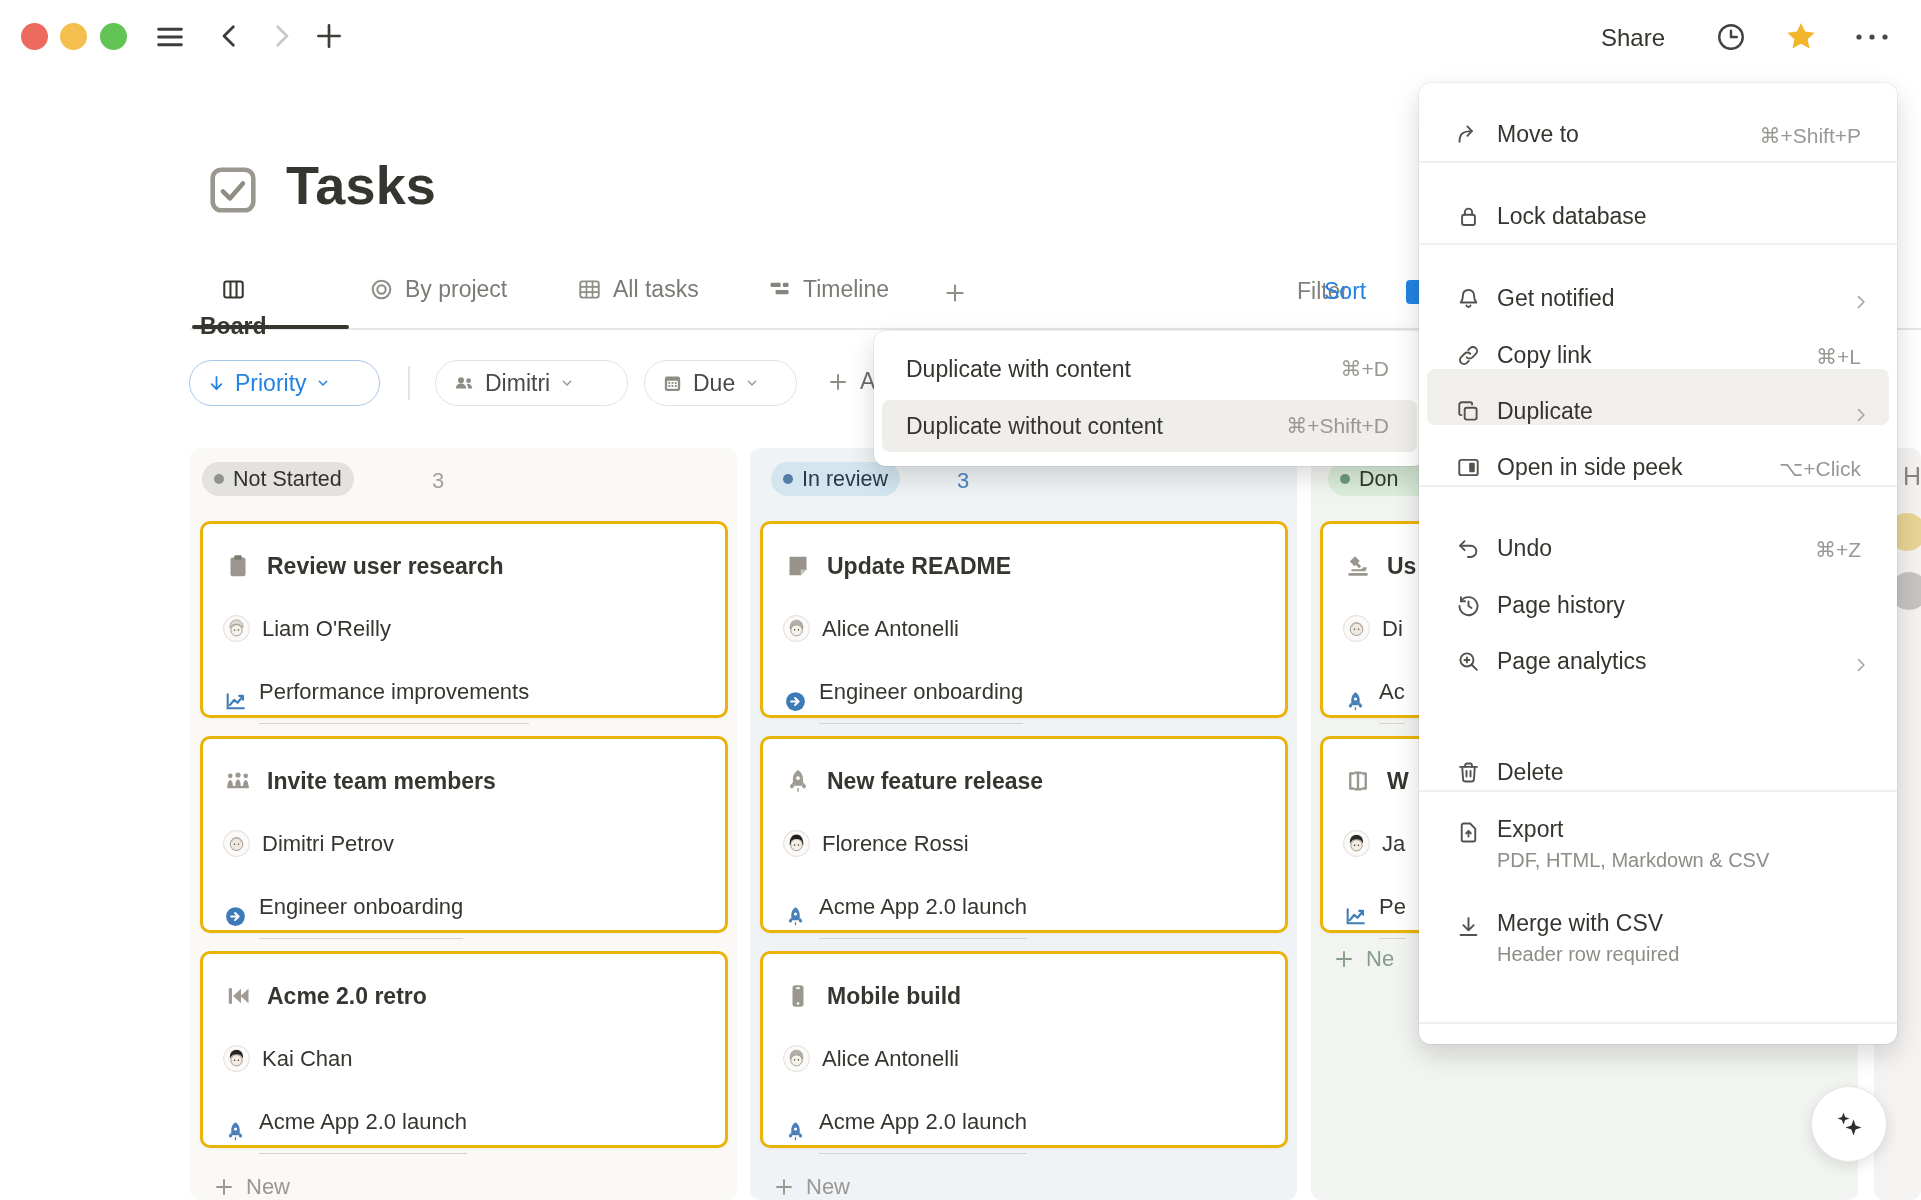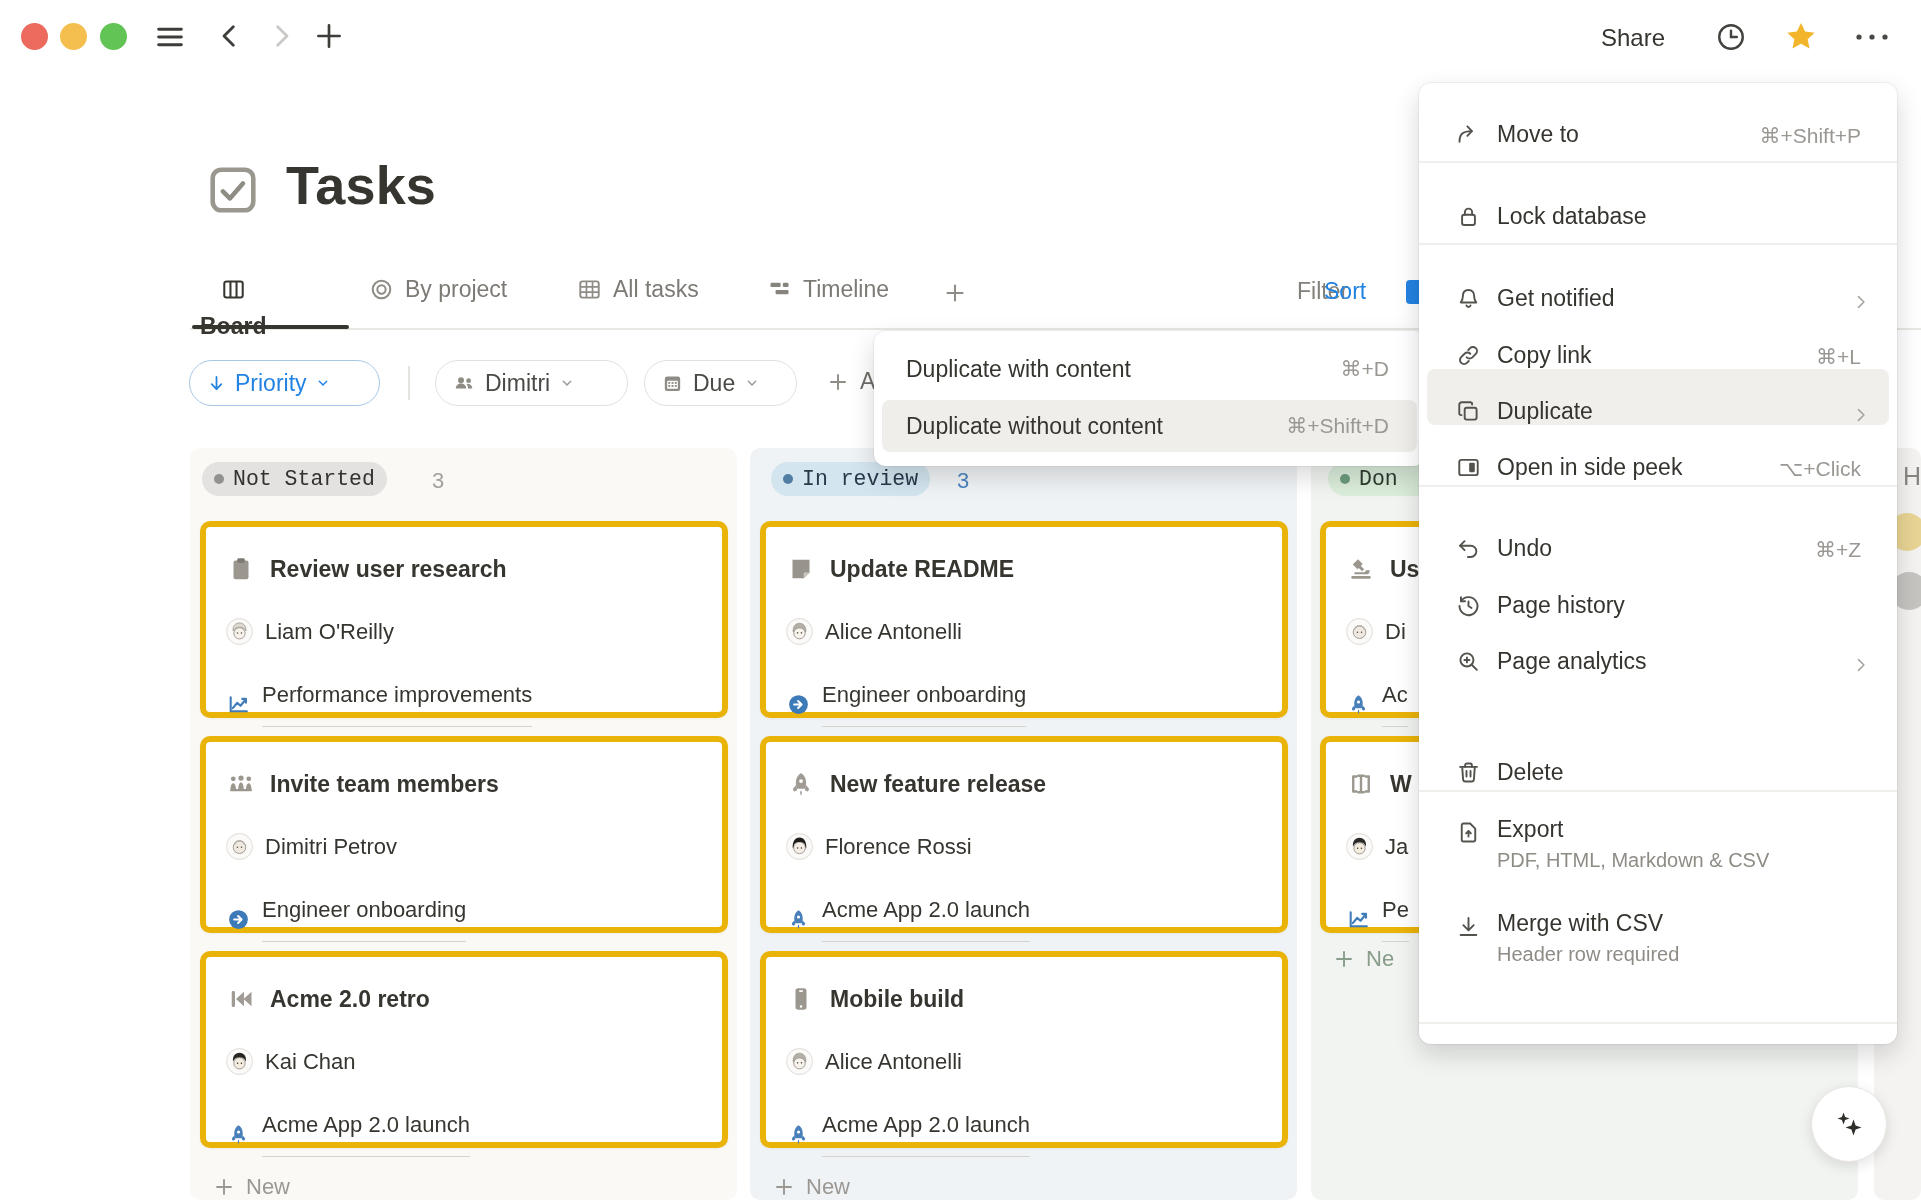--- a/index.html
+++ b/index.html
@@ -19,24 +19,24 @@
   .tabline{height:1.5px;background:#e9e7e3;}
   .tabunder{height:3.5px;background:#37352f;border-radius:2px;}
   .toollink{font-size:23px;}
   
   .pill{height:46px;border-radius:24px;border:1.3px solid #e3e1dd;background:#fff;display:flex;align-items:center;box-sizing:border-box;}
   .pill.blue{border-color:#a8c7e8;}
   .pill .lbl{font-size:23px;color:#4b4945;font-weight:500;}
   .pill.blue .lbl{color:#2383e2;}
   
   .col{position:absolute;top:448px;height:752px;border-radius:10px;}
-  .hpill{height:34px;border-radius:17px;display:flex;align-items:center;padding:0 12px;box-sizing:border-box;font-size:21.5px;font-weight:500;font-family:Liberation Mono, monospace;}
+  .hpill{height:34px;border-radius:17px;display:flex;align-items:center;padding:0 12px;box-sizing:border-box;font-size:21.5px;font-weight:500;}
   .dot{width:10px;height:10px;border-radius:50%;margin-right:9px;}
   .count{font-size:22px;}
-  .card{position:absolute;width:528px;height:197px;background:#fff;border:6px solid #eab308;border-radius:10px;box-shadow:0 1px 3px rgba(15,15,15,.05);box-sizing:border-box;}
+  .card{position:absolute;width:528px;height:197px;background:#fff;border:3px solid #eab308;border-radius:10px;box-shadow:0 1px 3px rgba(15,15,15,.05);box-sizing:border-box;}
   .ct{position:absolute;left:20px;top:27px;display:flex;align-items:center;gap:14px;font-size:23px;font-weight:600;color:#37352f;white-space:nowrap;}
   .cp{position:absolute;left:20px;top:91px;display:flex;align-items:center;gap:12px;font-size:22px;color:#37352f;white-space:nowrap;}
   .cl{position:absolute;left:20px;top:155px;display:flex;align-items:center;gap:11px;font-size:22px;font-weight:500;color:#37352f;white-space:nowrap;}
   .cl .u{border-bottom:1.5px solid #d5d3cf;padding-bottom:18px;}
   .newrow{display:flex;align-items:center;gap:10px;font-size:22px;color:#9b9894;}
   
   .menu{position:absolute;background:#fff;border-radius:12px;box-shadow:0 0 0 1px rgba(15,15,15,.05),0 10px 26px rgba(15,15,15,.16);}
   .mi{position:absolute;left:8px;right:8px;height:56px;display:flex;align-items:flex-end;padding-left:28px;border-radius:8px;font-size:23px;color:#36342f;box-sizing:border-box;}
   .mi .ic{width:27px;height:27px;margin-right:15px;flex:none;}
   .mi.hl{background:#f0efec;}

